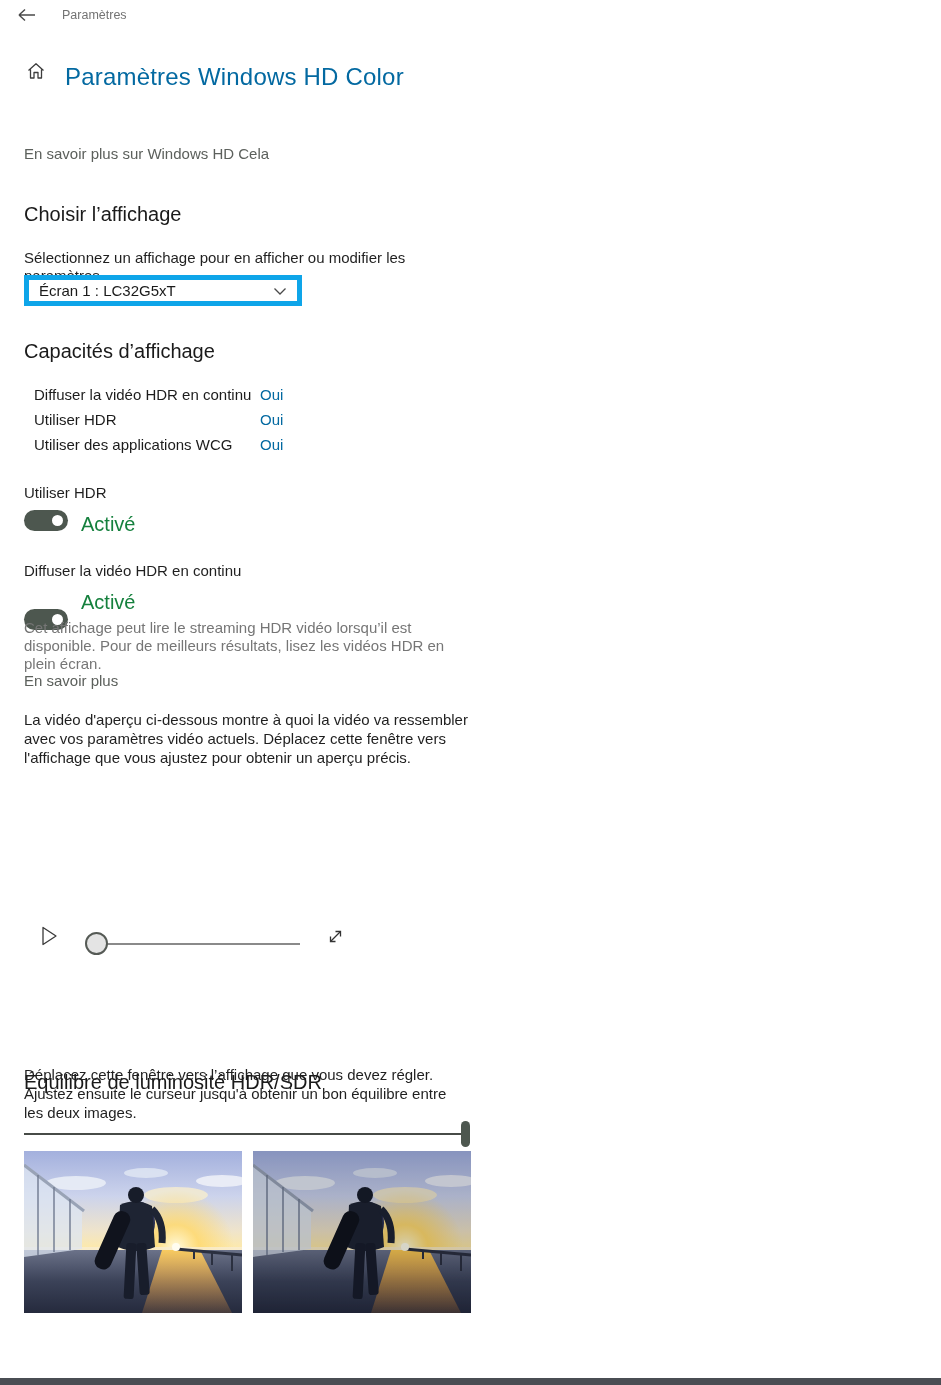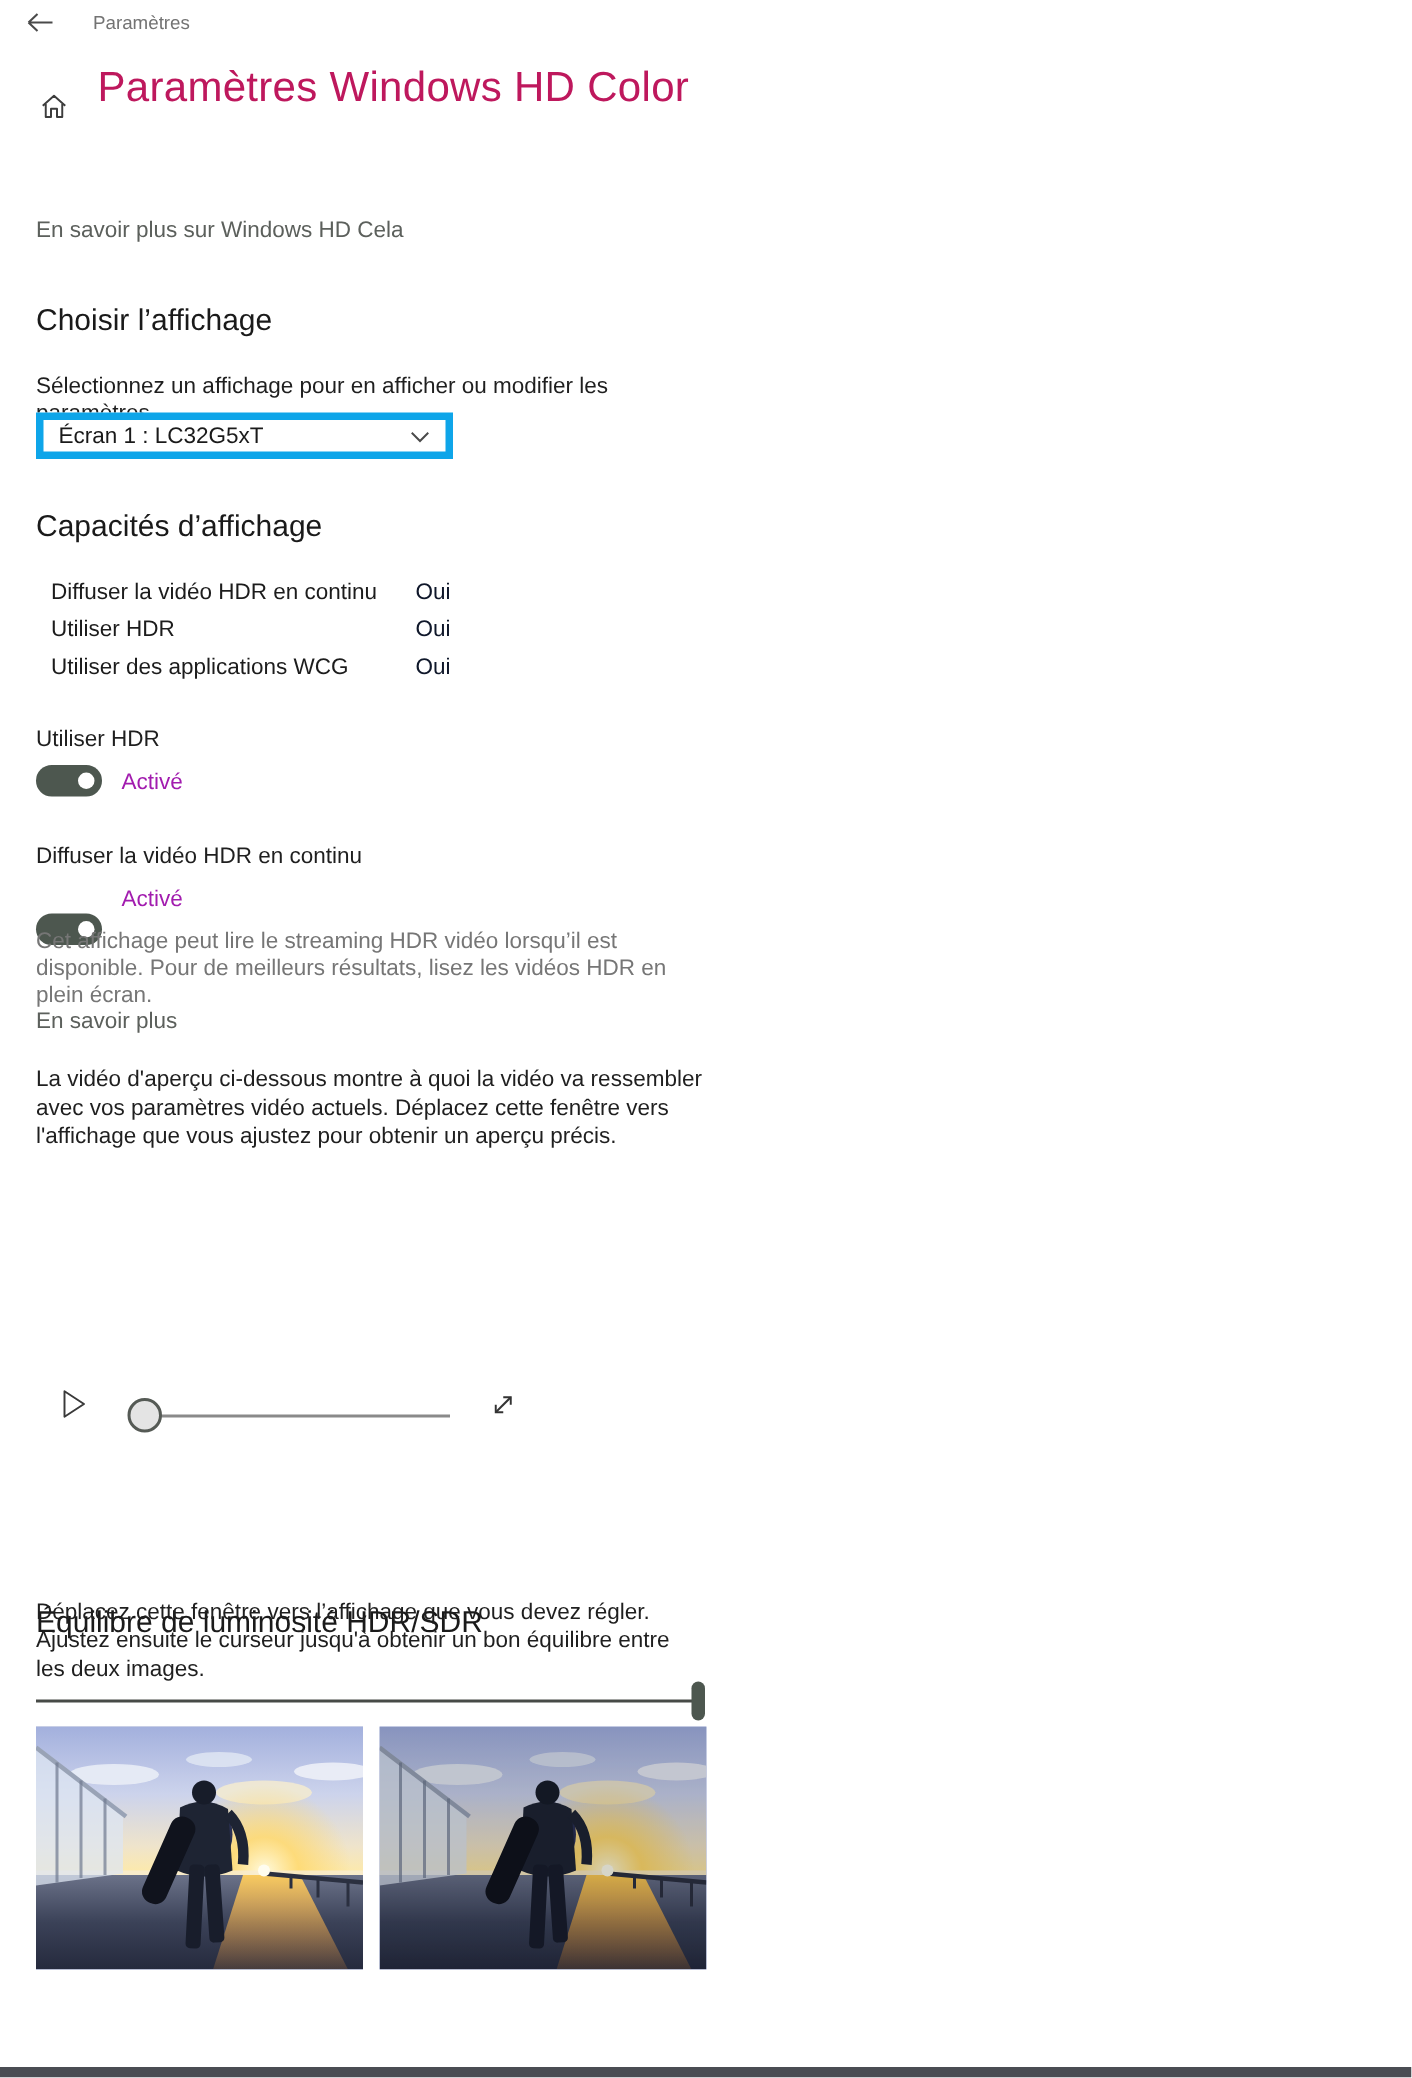--- a/index.html
+++ b/index.html
@@ -14,43 +14,43 @@
   .page{position:relative;width:941px;height:1385px;background:#fff;}
 
   .abs{position:absolute;}
 
   
   .back-btn{left:16px;top:6px;width:24px;height:20px;cursor:pointer;}
   .topbar-title{left:62px;top:8px;font-size:12.5px;color:#737373;}
 
   
   .home-icon{left:26px;top:61px;width:20px;height:20px;}
-  .page-title{left:65px;top:42px;font-size:28px;font-weight:400;color:#be185d;letter-spacing:.2px;}
+  .page-title{left:65px;top:63px;font-size:24px;font-weight:400;color:#0369a1;letter-spacing:.2px;}
 
   .body-text{font-size:15px;line-height:18px;color:#1f1f1f;}
   .gray{color:var(--secondary);}
   .link{font-size:15px;color:var(--link);cursor:pointer;}
 
   .h2{font-size:20px;font-weight:400;color:#1a1a1a;}
 
   
   .dropdown{left:24px;top:275px;width:278px;height:31px;border:5px solid #0ea5e9;
     background:#fff;display:flex;align-items:center;padding:0 10px;cursor:pointer;}
   .dropdown-label{font-size:15px;color:#1a1a1a;flex:1;}
   .dropdown .chev{width:14px;height:10px;}
 
   
   .cap-row{position:absolute;left:34px;width:420px;display:flex;font-size:15px;}
   .cap-label{width:226px;color:#1c1c1c;}
-  .cap-value{color:#0f172a;margin-left:17px;}
+  .cap-value{color:#0369a1;}
 
   
   .toggle{width:44px;height:21px;border-radius:11px;background:var(--accent);position:relative;cursor:pointer;}
   .toggle .knob{position:absolute;right:5px;top:5px;width:11px;height:11px;border-radius:50%;background:#fff;}
-  .toggle-status{font-size:15px;color:#a21caf;}
+  .toggle-status{font-size:20px;color:#15803d;}
 
   
   .play-btn{left:41px;top:926px;width:20px;height:22px;cursor:pointer;}
   .seek-track{left:96px;top:943px;width:204px;height:2px;background:#8a8a8a;cursor:pointer;}
   .seek-thumb{left:85px;top:932px;width:23px;height:23px;border-radius:50%;
     background:#e4e4e4;border:2px solid #555a55;cursor:pointer;}
   .expand-btn{left:326px;top:927px;width:19px;height:19px;cursor:pointer;}
 
   
   .bal-track{left:24px;top:1133px;width:446px;height:2px;background:#474b47;cursor:pointer;}

